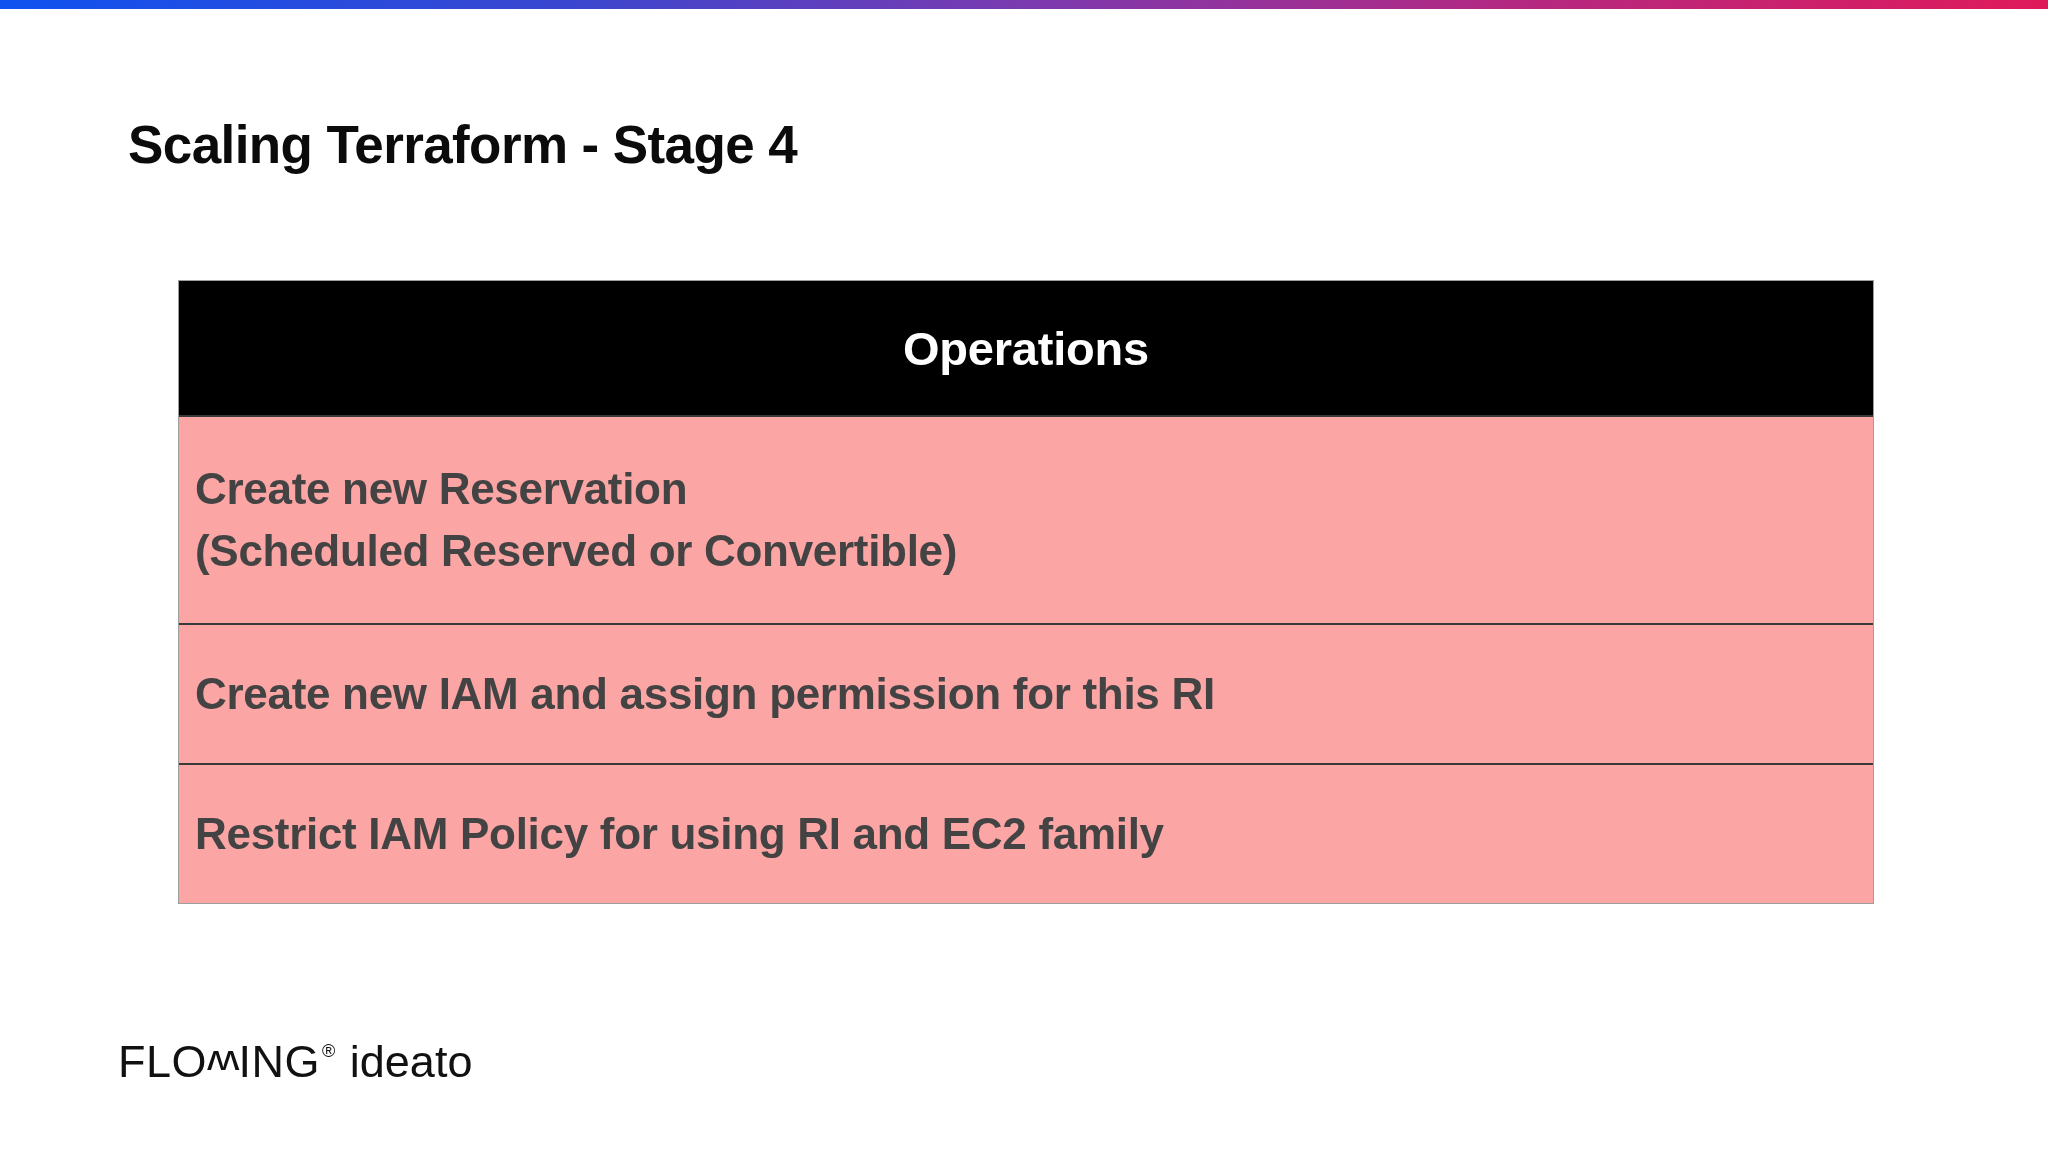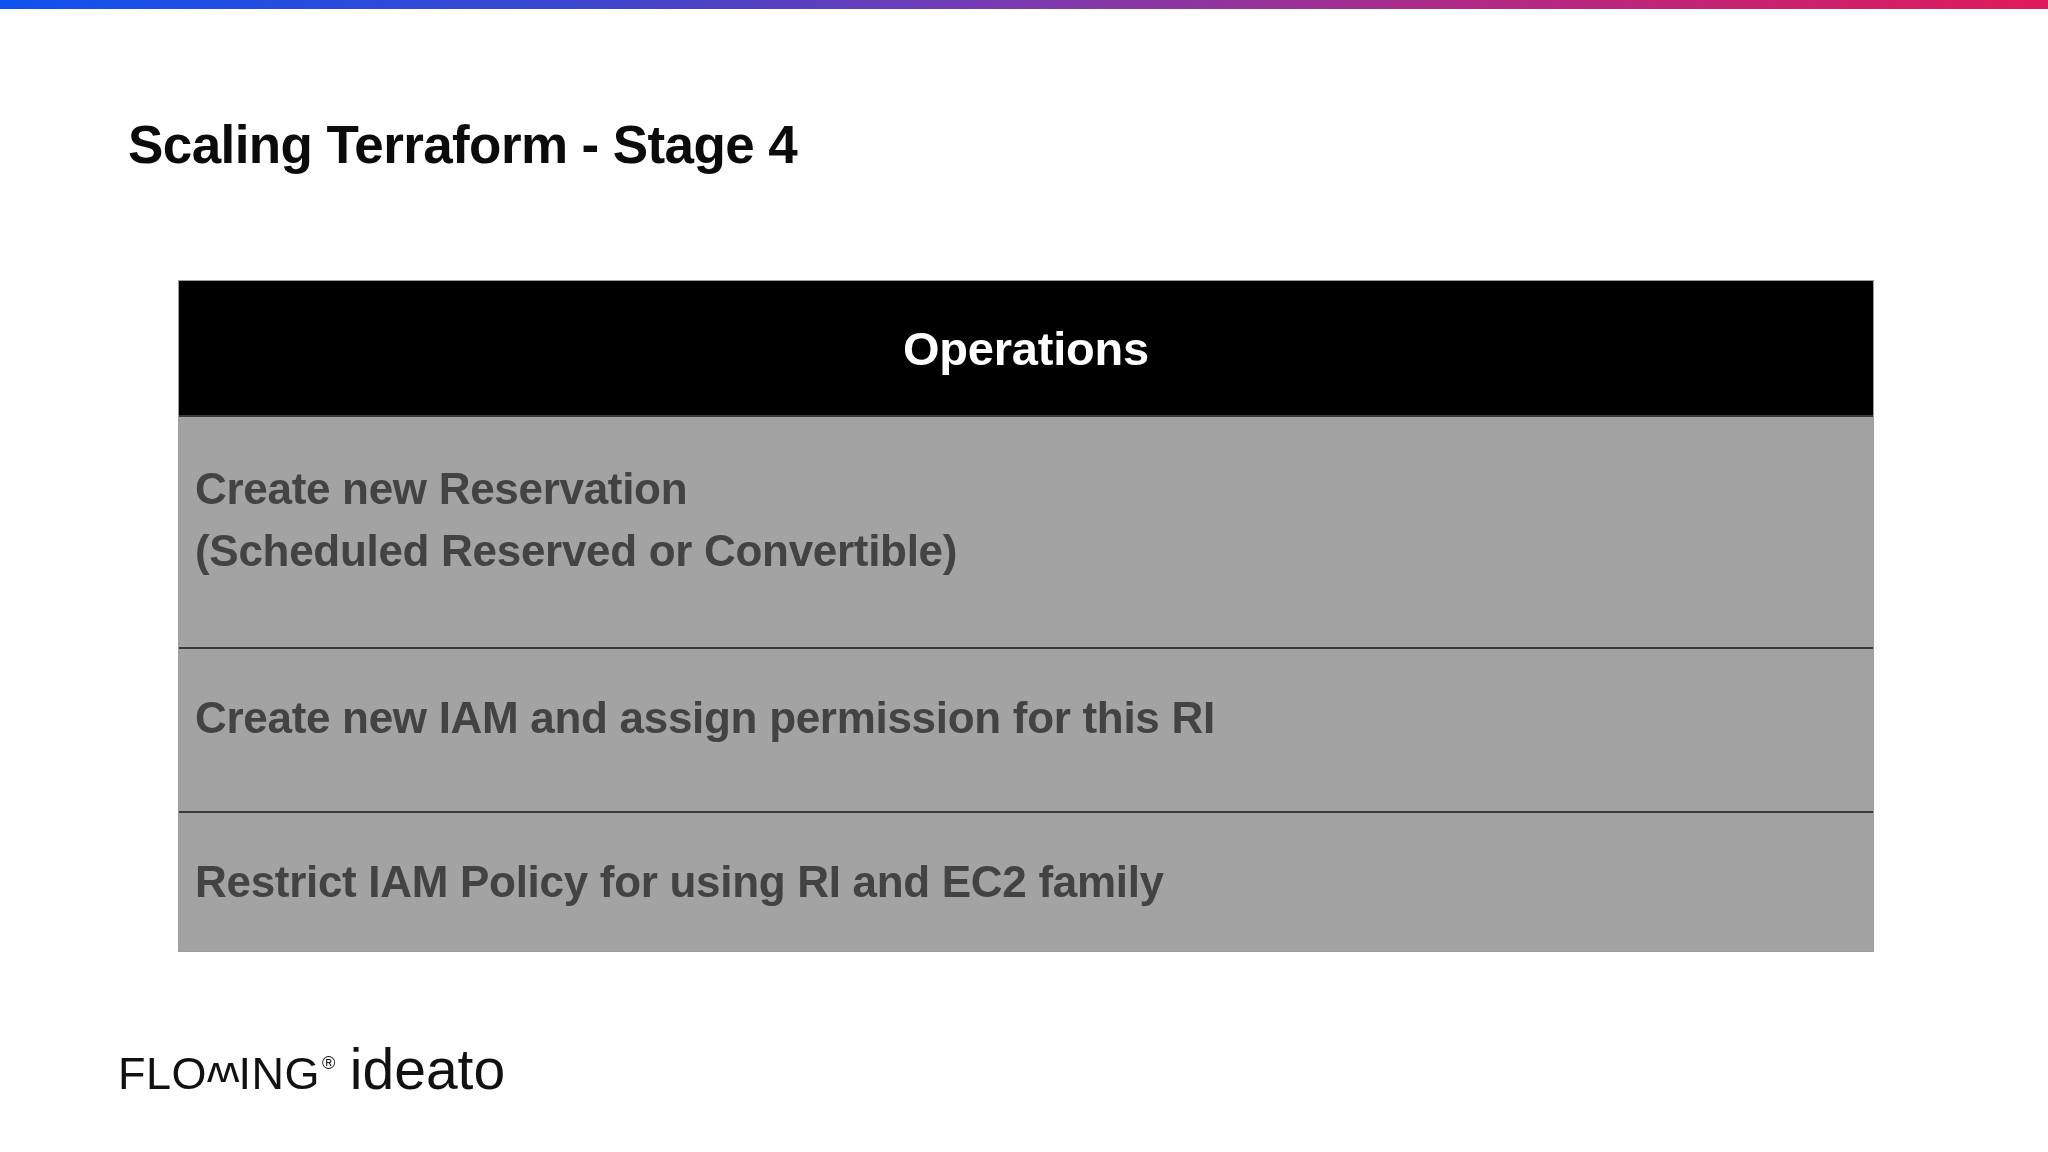--- a/index.html
+++ b/index.html
@@ -39,21 +39,21 @@
   }
 
   
   .ops-table {
     position: absolute;
     left: 178px;
     top: 280px;
     width: 1696px;
     border: 1px solid #9e9e9e;
     box-sizing: border-box;
-    background: #a3a3a3;
+    background: #fca5a5;
   }
   .ops-table-header {
     background: #000000;
     height: 134px;
     display: flex;
     align-items: center;
     justify-content: center;
     box-sizing: border-box;
   }
   .ops-table-header-label {
@@ -71,21 +71,20 @@
     padding: 6px 16px;
   }
   .ops-row:first-of-type {
     border-top: none;
   }
   .ops-row-tall {
     height: 208px;
   }
   .ops-row-short {
     height: 140px;
-    margin-top: 24px;
   }
   .ops-cell-text {
     color: #434343;
     font-size: 44px;
     font-weight: bold;
     line-height: 1.42;
     letter-spacing: -0.3px;
     white-space: pre-line;
   }
 
@@ -114,21 +113,21 @@
     letter-spacing: -1px;
   }
   .logo-reg {
     font-size: 18px;
     position: relative;
     top: -20px;
     margin-left: 2px;
     font-weight: 400;
   }
   .logo-ideato {
-    font-size: 57px;
+    font-size: 45px;
     font-weight: 400;
     margin-left: 14px;
     letter-spacing: 0px;
   }
 </style>
 </head>
 <body>
 
 <div class="accent-bar"></div>
 

